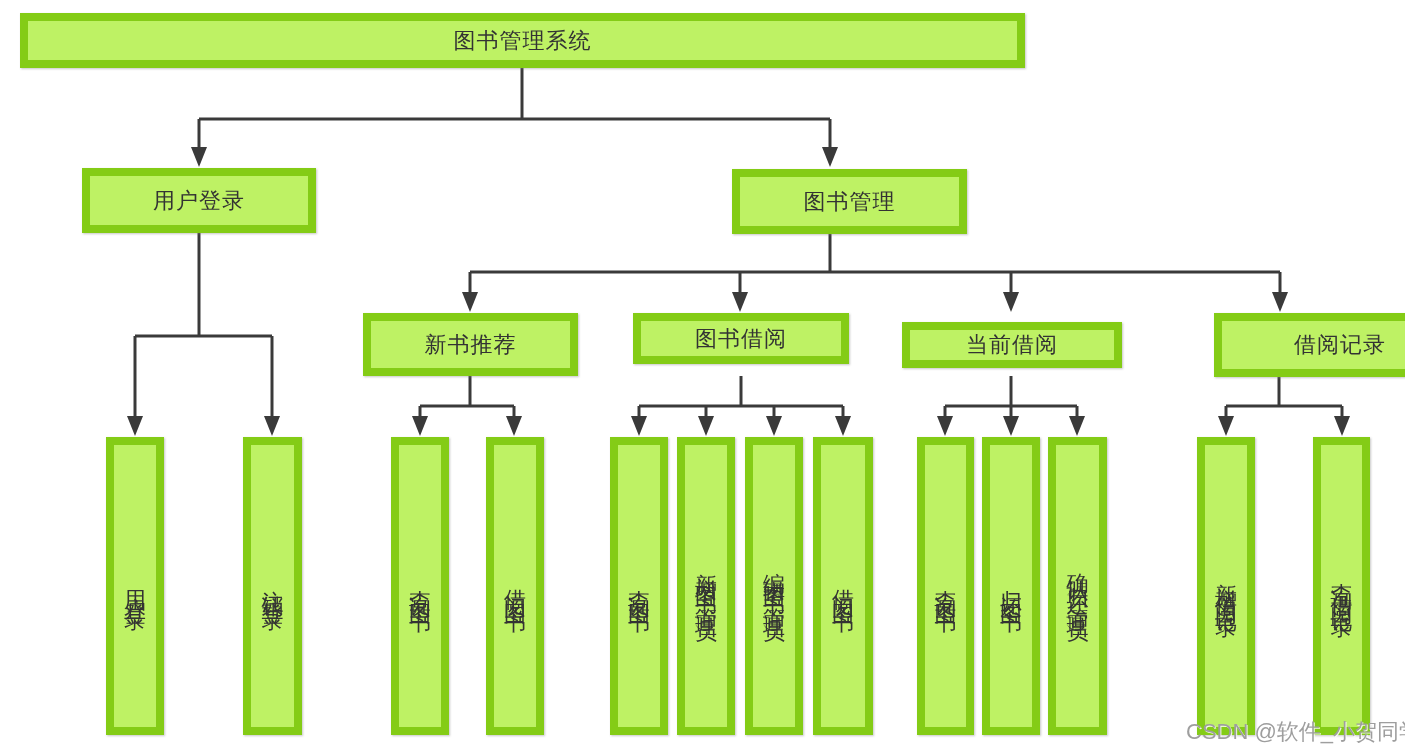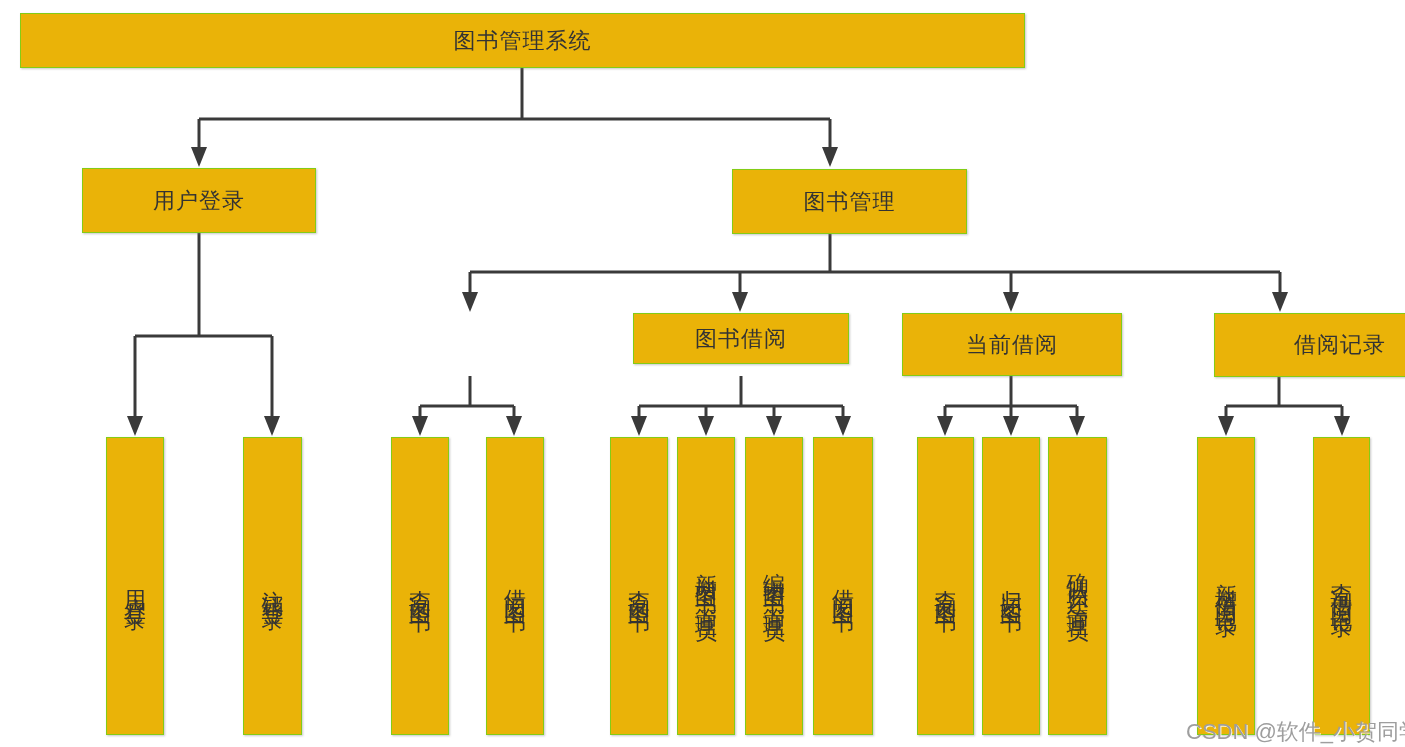--- a/index.html
+++ b/index.html
@@ -17,22 +17,22 @@
   }
   #connectors {
     position: absolute;
     left: 0;
     top: 0;
     z-index: 1;
   }
   .node {
     position: absolute;
     box-sizing: border-box;
-    background: #eab308;
-    border: 1px solid #84cc16;
+    background: #bef264;
+    border: 8px solid #84cc16;
     box-shadow: 1px 1px 2px rgba(130,130,130,0.45);
     display: flex;
     align-items: center;
     justify-content: center;
     z-index: 2;
   }
   .hbox .label {
     font-size: 22px;
     color: #333333;
     letter-spacing: 1px;
@@ -122,24 +122,27 @@
     <span class="label">图书管理系统</span>
   </div>
 
   <div class="node hbox" style="left:82px;top:168px;width:234px;height:65px">
     <span class="label">用户登录</span>
   </div>
   <div class="node hbox" style="left:732px;top:169px;width:235px;height:65px">
     <span class="label">图书管理</span>
   </div>
 
+  <div class="node hbox" style="left:363px;top:313px;width:215px;height:63px">
+    <span class="label">新书推荐</span>
+  </div>
   <div class="node hbox" style="left:633px;top:313px;width:216px;height:51px">
     <span class="label">图书借阅</span>
   </div>
-  <div class="node hbox" style="left:902px;top:313px;width:220px;height:63px">
+  <div class="node hbox" style="left:902px;top:322px;width:220px;height:46px">
     <span class="label">当前借阅</span>
   </div>
   <div class="node hbox" style="left:1214px;top:313px;width:252px;height:64px">
     <span class="label">借阅记录</span>
   </div>
 
   <div class="node vbox" style="left:106px;top:437px;width:58px;height:298px">
     <span class="label">用户登录</span>
   </div>
   <div class="node vbox" style="left:243px;top:437px;width:59px;height:298px">

